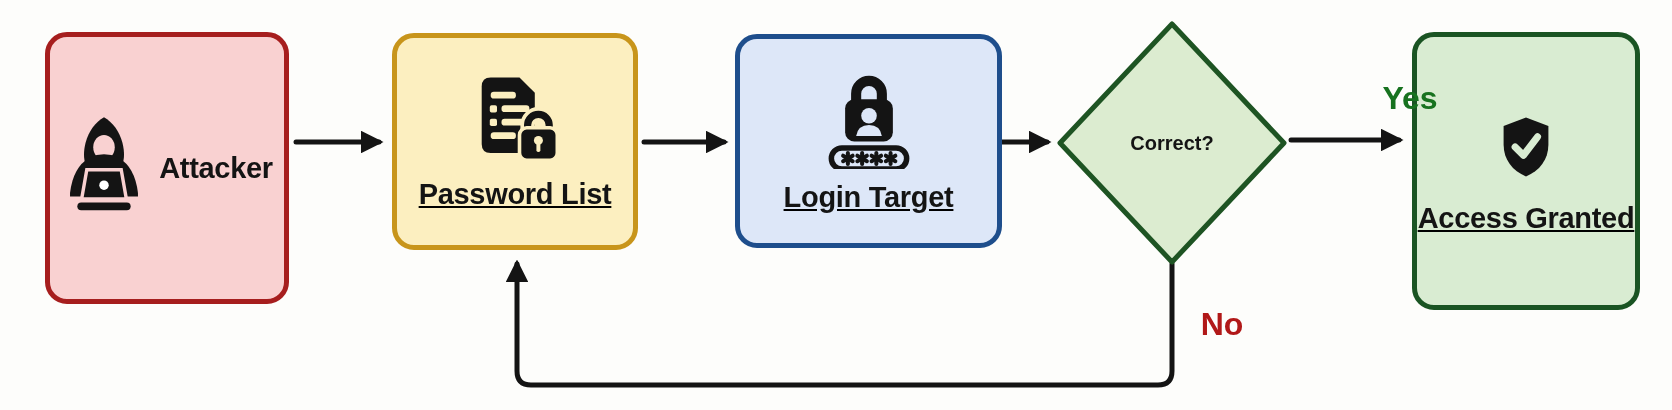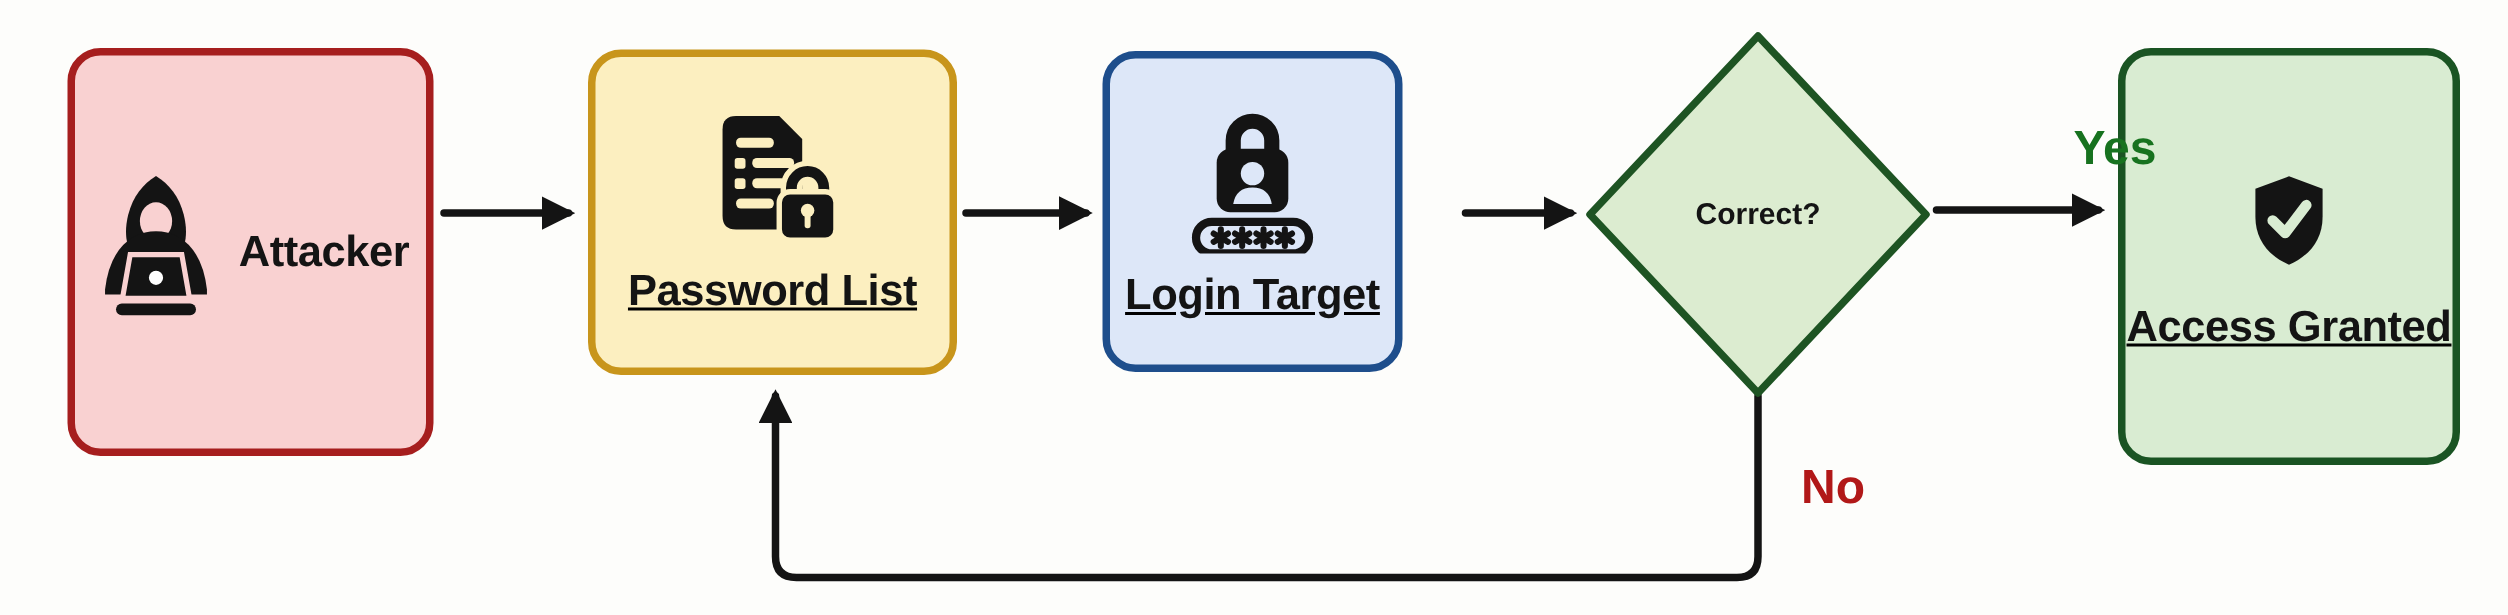--- a/index.html
+++ b/index.html
@@ -22,21 +22,21 @@
   .node-attacker{left:45px;top:32px;width:244px;height:272px;
         background:var(--attacker-fill);border-color:var(--attacker-border);
         flex-direction:row;gap:12px;}
   .node-attacker .label{font-size:29px;}
 
   .node-col{flex-direction:column;text-decoration:underline;}
   .node-password{left:392px;top:33px;width:246px;height:217px;gap:16px;
         background:var(--password-fill);border-color:var(--password-border);}
   .node-password .label{font-size:29px;}
 
-  .node-login{left:735px;top:34px;width:200px;height:214px;gap:12px;
+  .node-login{left:735px;top:34px;width:267px;height:214px;gap:12px;
         background:var(--login-fill);border-color:var(--login-border);}
   .node-login .label{font-size:29px;}
 
   .node-access{left:1412px;top:32px;width:228px;height:278px;gap:15px;
         background:var(--access-fill);border-color:var(--access-border);}
   .node-access .label{font-size:29px;}
 
   .decision{position:absolute;left:1048px;top:20px;width:248px;height:246px;}
   .decision svg{position:absolute;inset:0;}
   .decision .label{position:absolute;inset:0;display:flex;align-items:center;justify-content:center;

